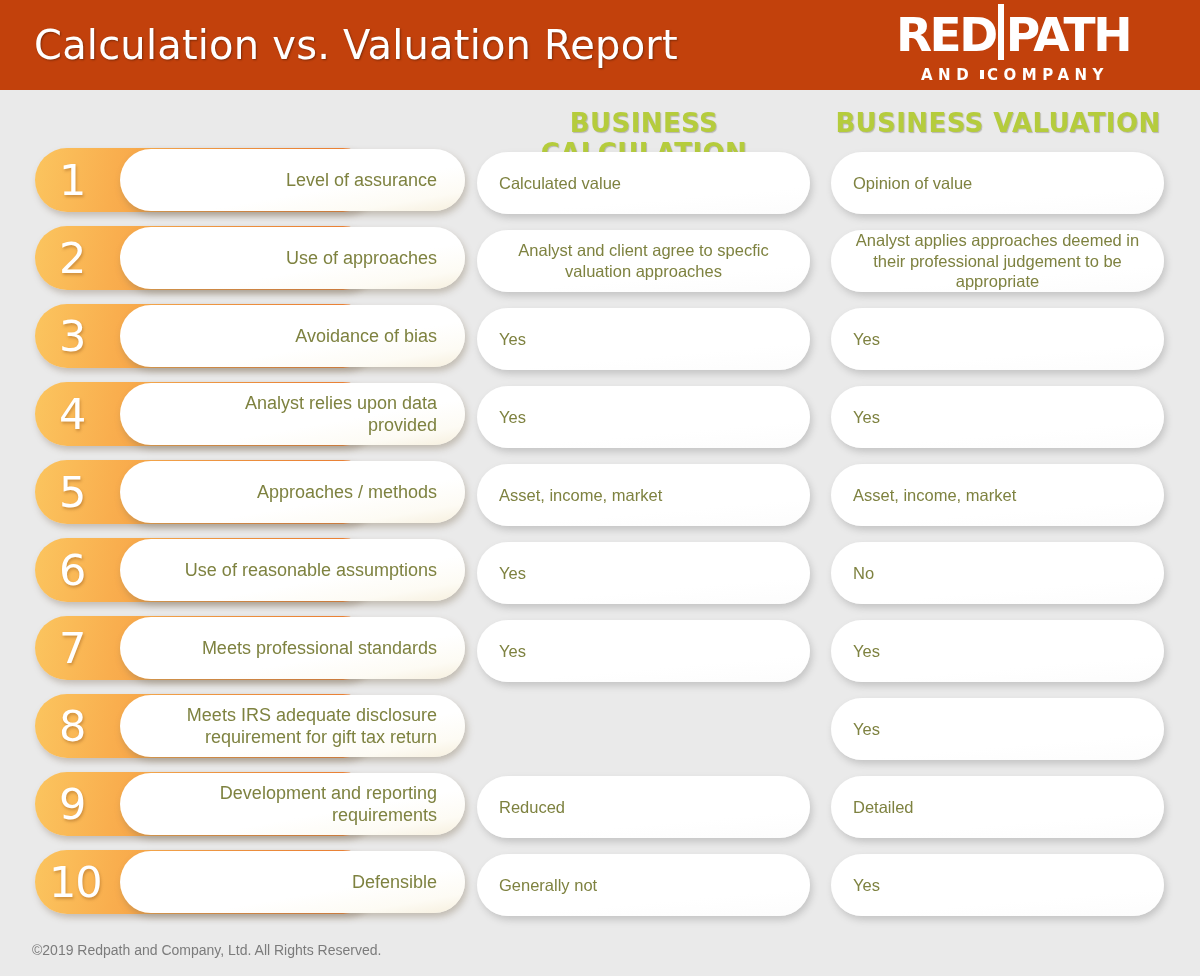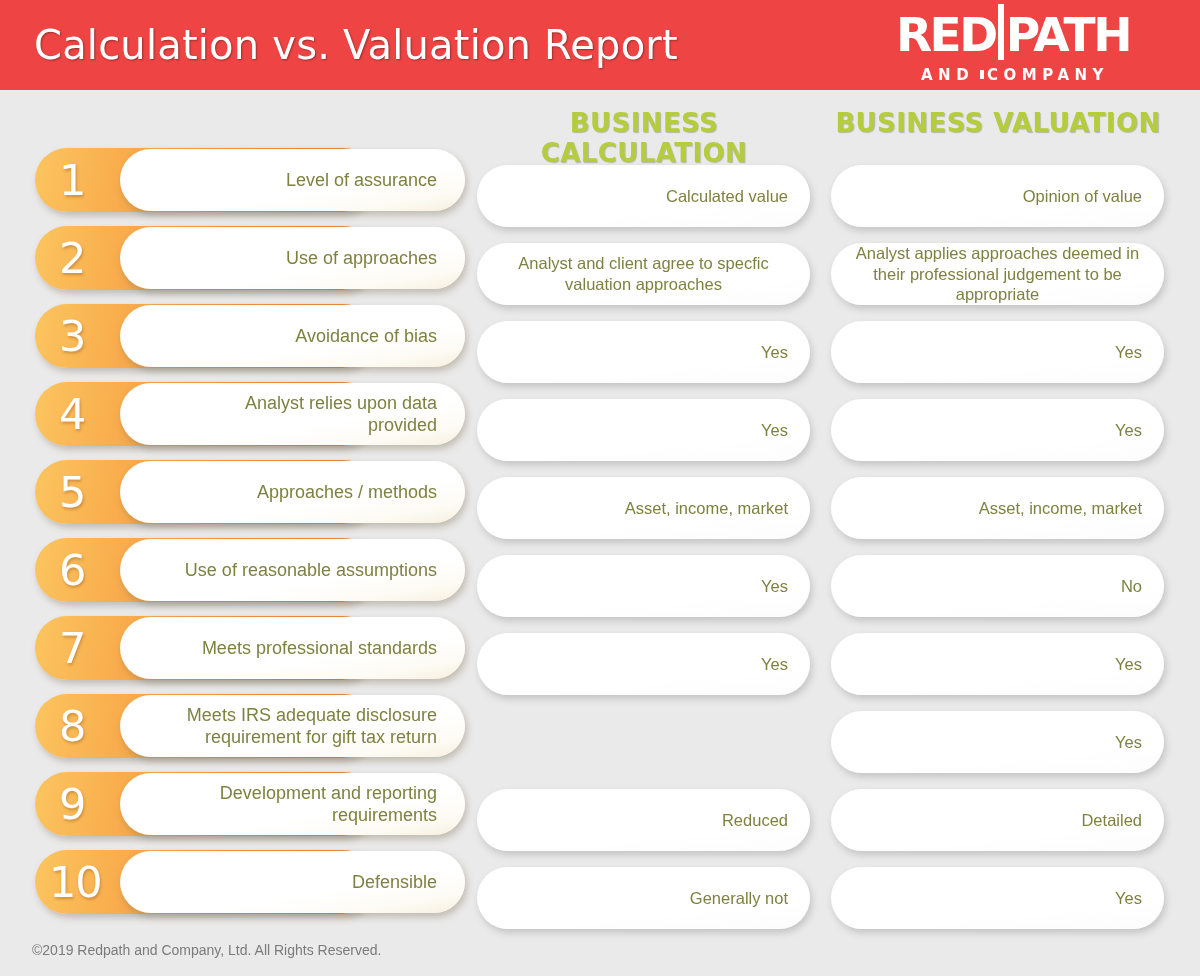--- a/index.html
+++ b/index.html
@@ -12,21 +12,21 @@
     overflow: hidden;
     position: relative;
   }
 
   
   .header-bar {
     position: absolute;
     top: 0; left: 0;
     width: 1200px;
     height: 90px;
-    background: #ef4444;
+    background: #c2410c;
     display: flex;
     align-items: center;
     justify-content: space-between;
     padding: 0 60px 0 34px;
   }
 
   .header-title {
     color: #ffffff;
     font-size: 40px;
     font-weight: normal;
@@ -165,28 +165,28 @@
     color: #7e8240;
     font-size: 18px;
     line-height: 1.25;
     text-align: right;
     font-family: "Liberation Sans", sans-serif;
   }
 
   
   .value-pill {
     position: absolute;
-    top: 17px;
+    top: 4px;
     height: 62px;
     border-radius: 31px;
     background: linear-gradient(175deg, #ffffff 0%, #ffffff 70%, #fcfcfc 100%);
     box-shadow: 2px 4px 7px rgba(120,120,120,0.33);
     display: flex;
     align-items: center;
-    justify-content: flex-end;
+    justify-content: flex-start;
     padding: 0 22px;
   }
   .value-pill .cell-text {
     color: #7e8240;
     font-size: 16.5px;
     line-height: 1.25;
     text-align: center;
     font-family: "Liberation Sans", sans-serif;
   }
 

